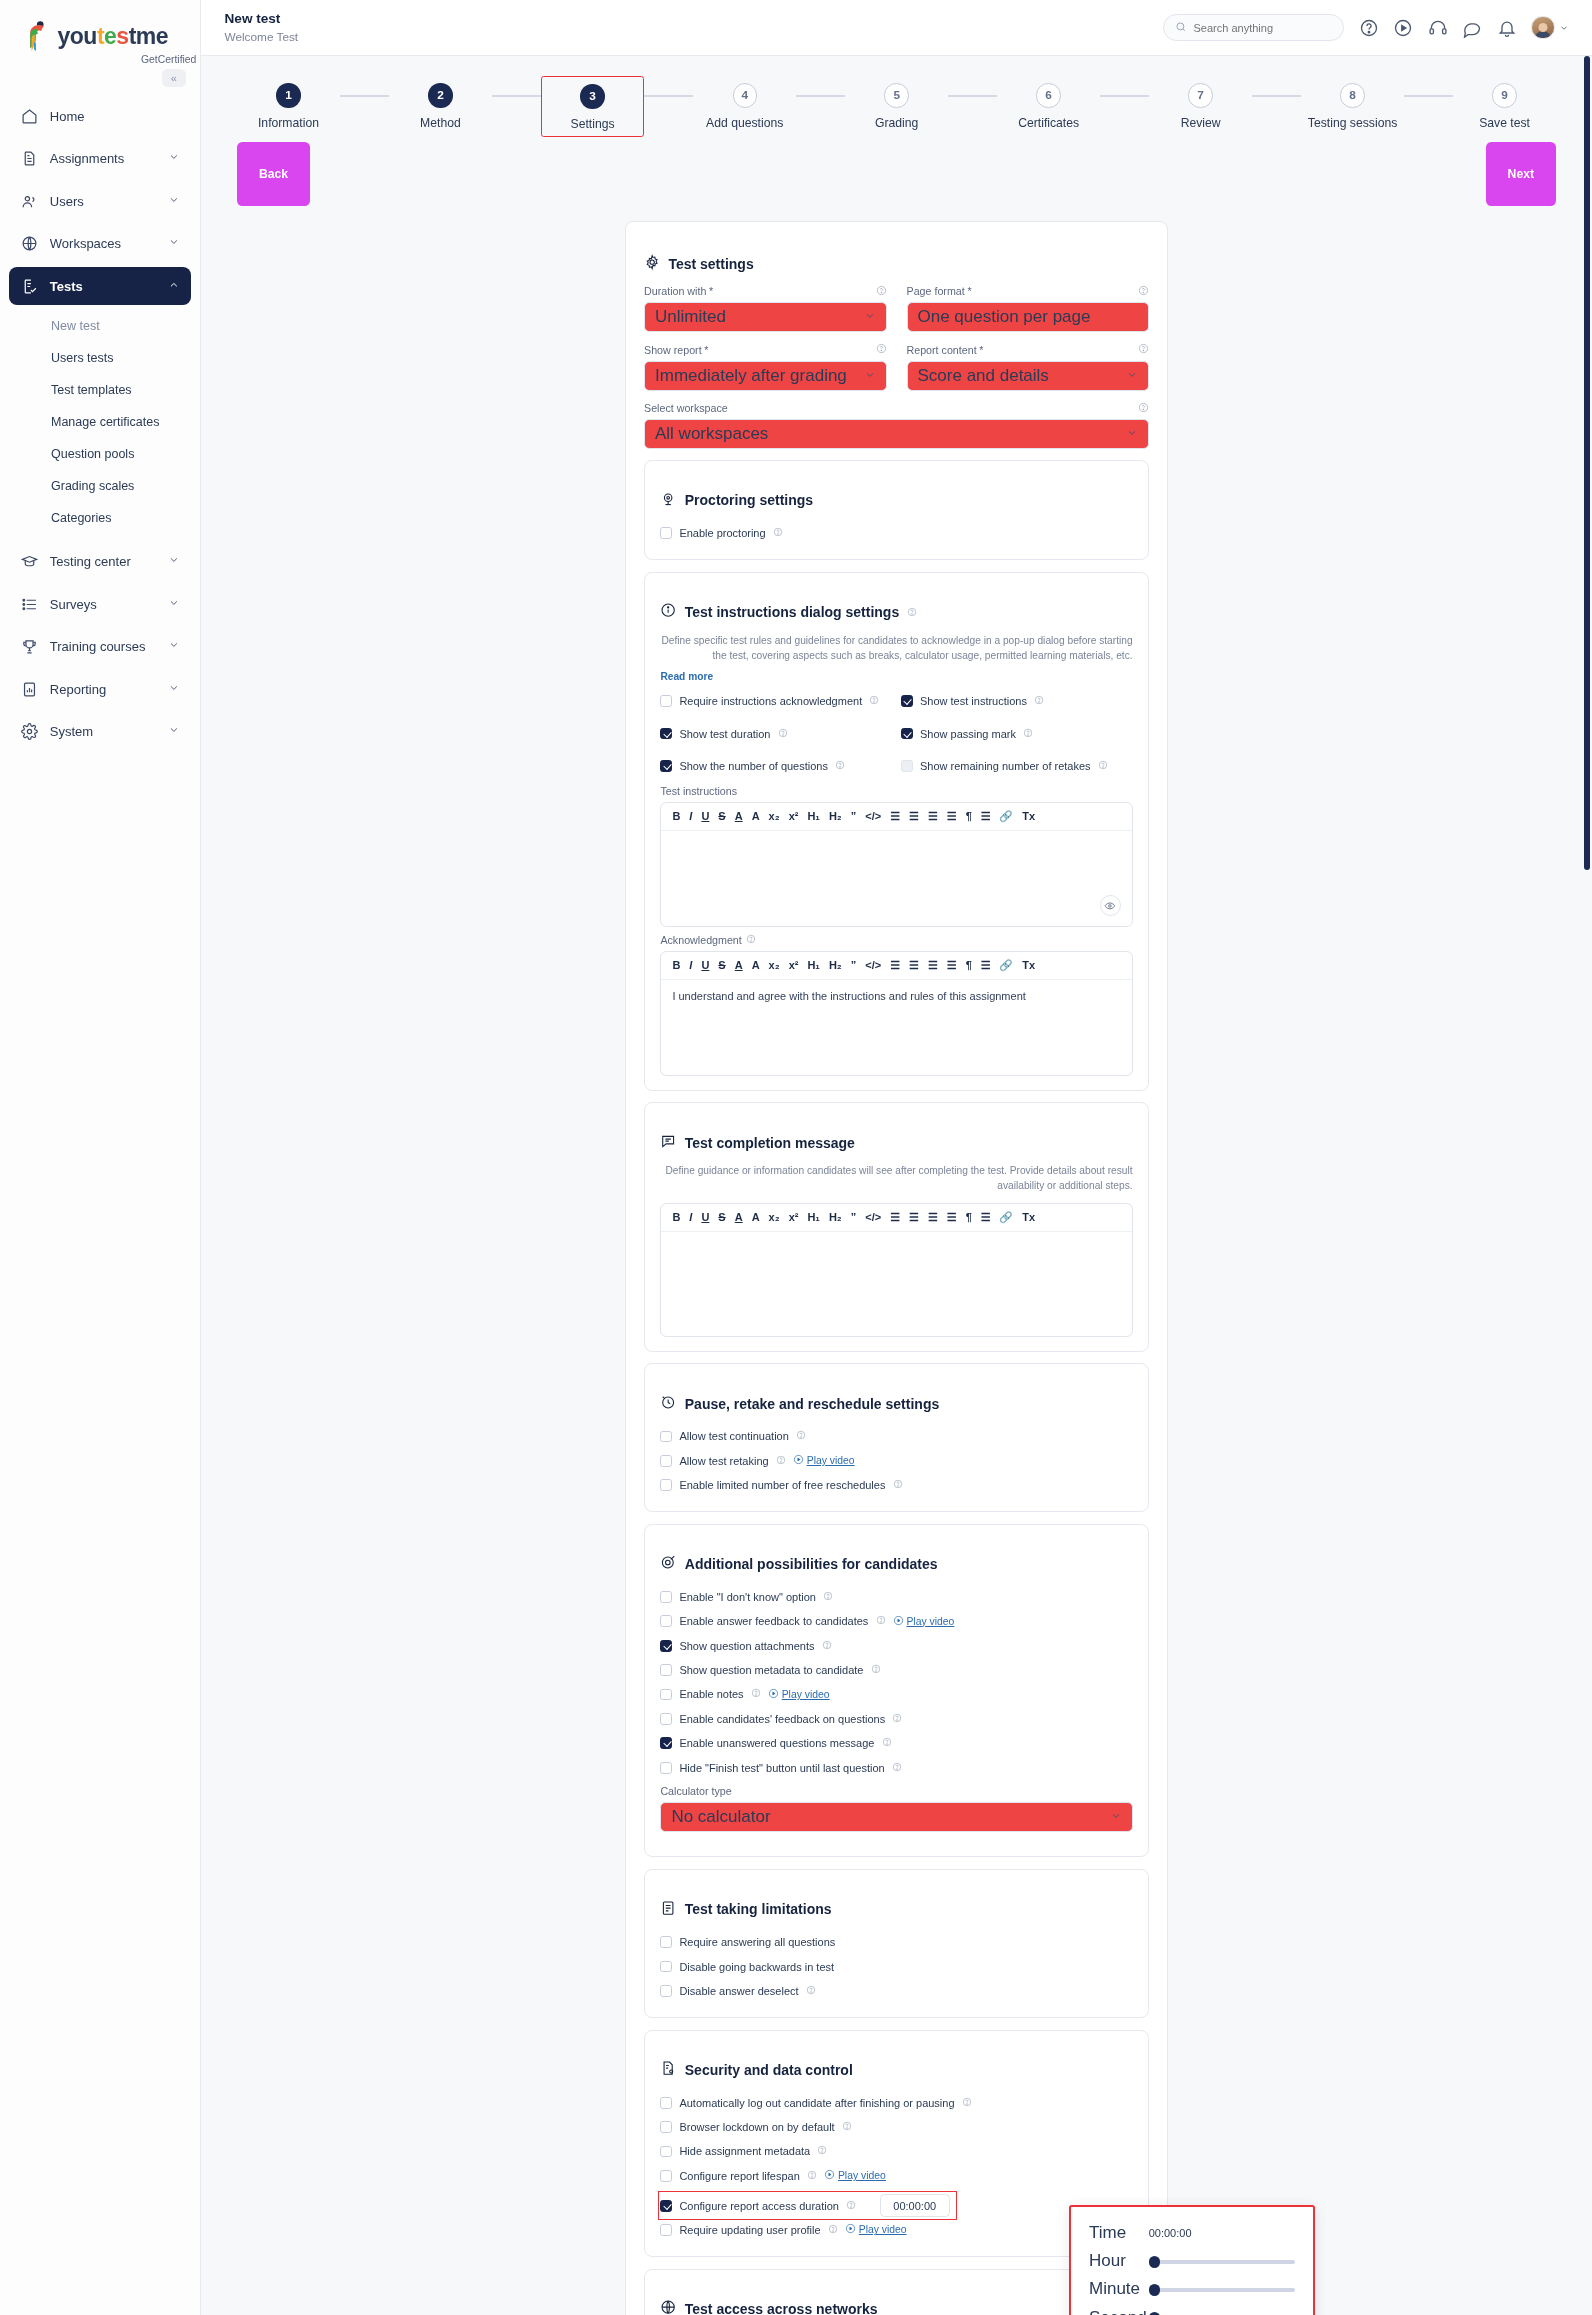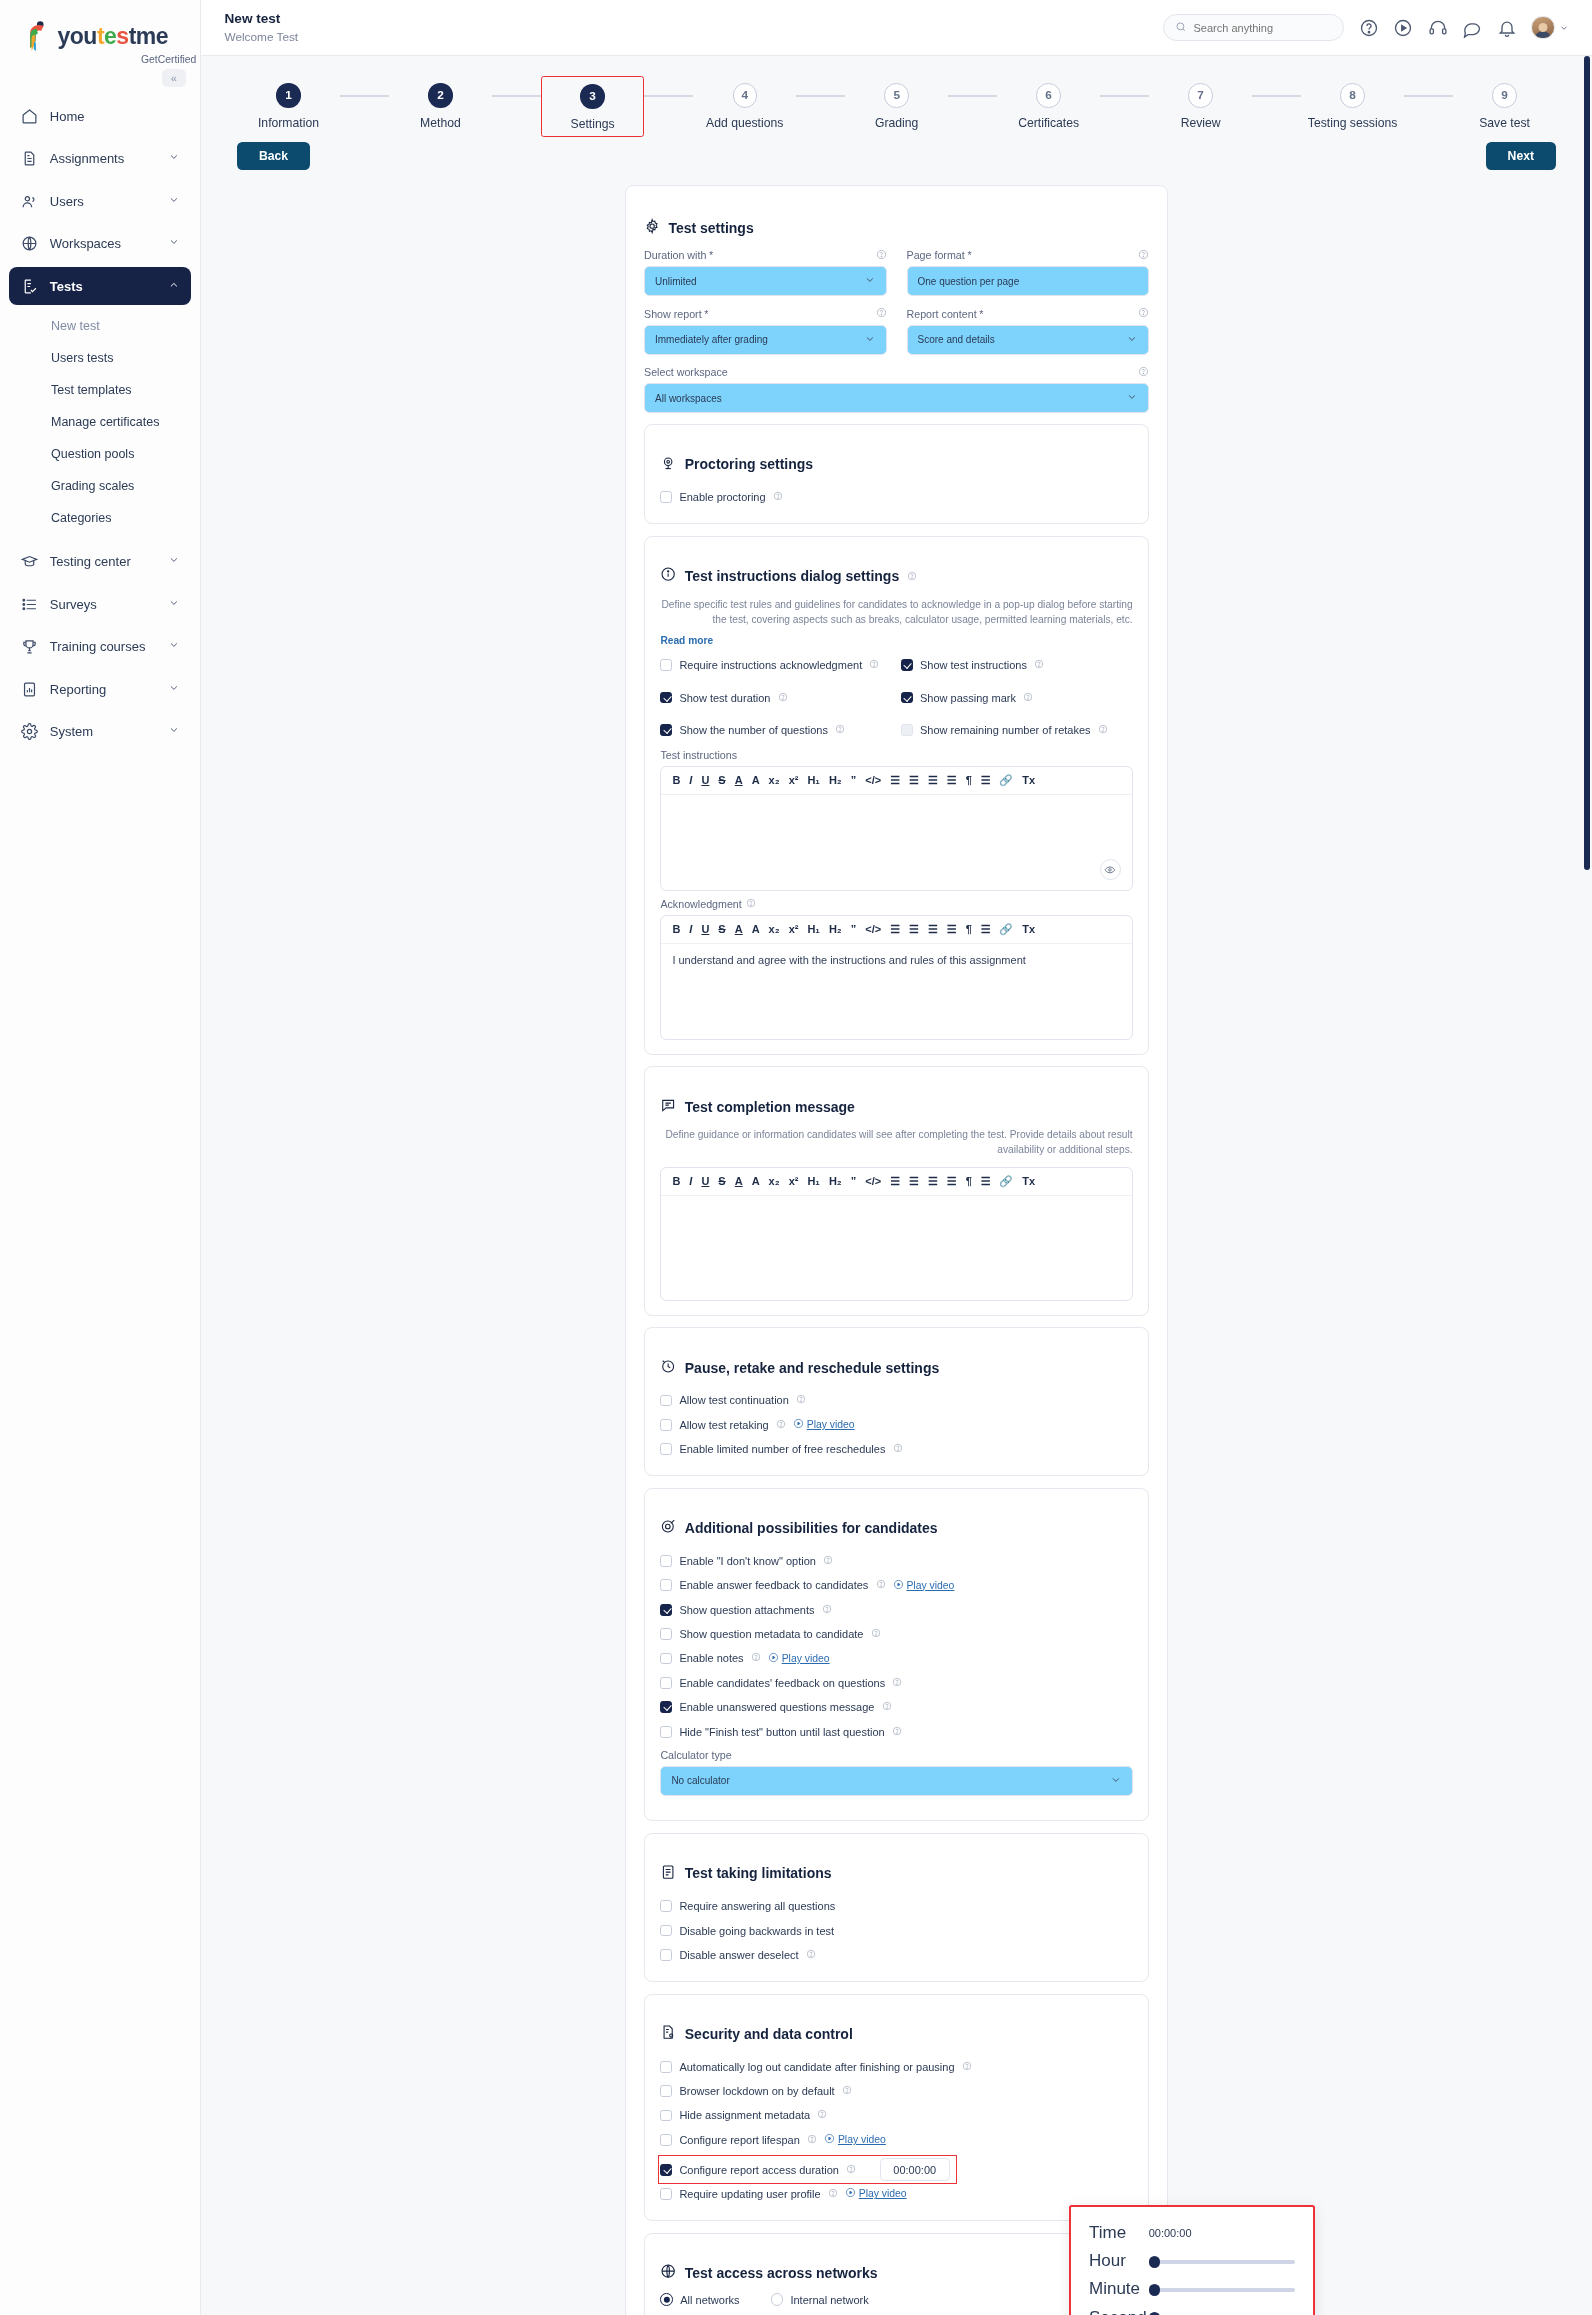--- a/index.html
+++ b/index.html
@@ -101,22 +101,22 @@
     display: flex; align-items: center; justify-content: center;
     font-size: 11.8px; font-weight: 700; margin-bottom: 8.1px;
   }
   .step-circle.done { background: #1b2a52; color: #fff; }
   .step-circle.todo { background: #fff; border: 0.9px solid #c6ccda; color: #64708a; font-weight: 600; }
   .step-label { font-size: 12.2px; color: #2b3a55; white-space: nowrap; }
   .step-conn { width: 49px; height: 1.8px; background: #d5d9e3; margin-top: 19px; flex: 0 0 49px; }
 
   .nav-btns { display: flex; justify-content: space-between; padding: 5.4px 36px 0 36px; }
   .btn-nav {
-    background: #0c4a6e; color: #fff; border: none; border-radius: 5.4px;
-    padding: 7px 22px; font-size: 12.2px; font-weight: 600; cursor: pointer;
+    background: #d946ef; color: #fff; border: none; border-radius: 5.4px;
+    padding: 25px 22px; font-size: 12.2px; font-weight: 600; cursor: pointer;
     font-family: "Liberation Sans", sans-serif;
   }
 
   
   .card-col { width: 543px; margin: 14.5px auto 0 auto; }
   .panel {
     background: #fff; border: 0.9px solid #e5e8ee; border-radius: 8.1px;
     padding: 16.3px 18px;
   }
   .panel-title {
@@ -129,22 +129,22 @@
 
   .field-grid { display: grid; grid-template-columns: 1fr 1fr; gap: 0px 20px; }
   .field { margin-bottom: 11px; }
   .field-label {
     display: flex; align-items: center; font-size: 10.7px; color: #5d6880; margin-bottom: 4.5px;
   }
   .req { color: #5d6880; margin-left: 2.7px; }
   .help { margin-left: auto; }
   .help svg { width: 11px; height: 11px; stroke: #9aa3b5; stroke-width: 1.5; fill: none; }
   .select {
-    height: 30px; border: 0.9px solid #e0e4ec; border-radius: 5.4px; background: #7dd3fc;
-    display: flex; align-items: center; padding: 0 10px; font-size: 10px; color: #2b3a55;
+    height: 30px; border: 0.9px solid #e0e4ec; border-radius: 5.4px; background: #ef4444;
+    display: flex; align-items: center; padding: 0 10px; font-size: 17px; color: #2b3a55;
     cursor: pointer;
   }
   .select .caret { margin-left: auto; }
   .select .caret svg { width: 11.8px; height: 11.8px; stroke: #44506b; stroke-width: 2; fill: none; }
 
   .sub-panel {
     border: 0.9px solid #e5e8ee; border-radius: 8.1px; padding: 13.6px 15.4px; margin-bottom: 11.8px;
     background: #fff;
   }
 

